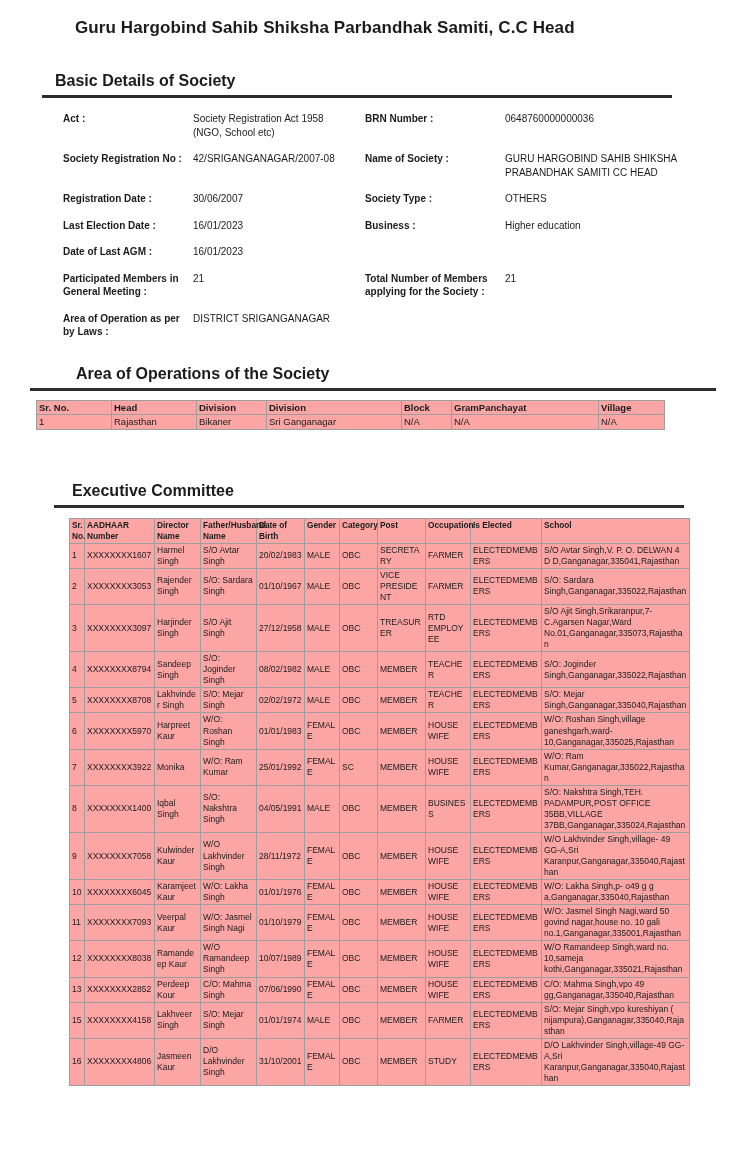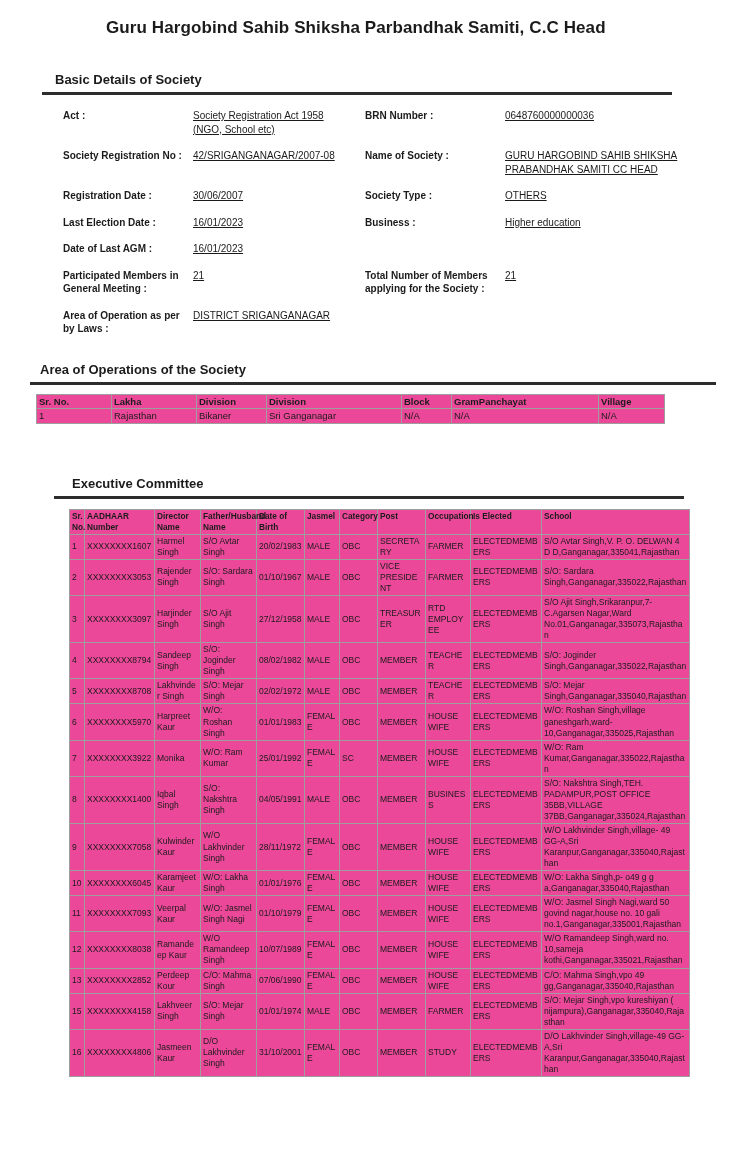--- a/index.html
+++ b/index.html
@@ -3,46 +3,46 @@
 <meta charset="utf-8">
 <style>
   html,body{margin:0;padding:0;background:#ffffff;}
   body{
     width:744px;height:1170px;overflow:hidden;
     font-family:"Liberation Sans","DejaVu Sans",sans-serif;
     color:#1b1b1b;
   }
   .page-title{
     font-size:17px;font-weight:700;letter-spacing:.1px;
-    margin:18px 0 0 106px;
+    margin:18px 0 0 75px;
   }
   section{display:block;}
   .sec-heading{
-    font-size:13px;font-weight:700;margin:0 0 5px 0;
+    font-size:16px;font-weight:700;margin:0 0 5px 0;
   }
   .rule{height:3px;background:#2d2d2d;}
   
   .sec-basic{margin-top:34px;}
   .sec-basic .sec-heading{margin-left:55px;}
   .sec-basic .rule{margin-left:42px;width:630px;}
   .bd-grid{margin:14px 0 0 63px;font-size:10px;line-height:1.35;}
   .bd-row{display:grid;grid-template-columns:130px 160px 12px 140px 187px;margin-bottom:13px;}
   .bd-label{font-weight:700;padding-right:6px;}
-  .bd-value{font-weight:400;padding-right:10px;text-decoration:underline;}
+  .bd-value{font-weight:400;padding-right:10px;}
   
-  table{border-collapse:collapse;table-layout:fixed;background:#ec4899;}
+  table{border-collapse:collapse;table-layout:fixed;background:#fca5a5;}
   th,td{
     border:1px solid #9e9e9e;padding:1px 2px;text-align:left;
     font-weight:400;
   }
   th{font-weight:700;vertical-align:top;overflow-wrap:normal;word-break:normal;overflow:visible;white-space:normal;}
   td{vertical-align:middle;overflow-wrap:break-word;word-break:break-word;}
   
   .sec-area{margin-top:26px;}
-  .sec-area .sec-heading{margin-left:40px;}
+  .sec-area .sec-heading{margin-left:76px;}
   .sec-area .rule{margin-left:30px;width:686px;}
   .area-table{margin:9px 0 0 36px;width:628px;font-size:9.5px;line-height:1.25;}
   .area-table td{vertical-align:top;}
   
   .sec-exec{margin-top:52px;padding-left:12px;}
   .sec-exec .sec-heading{margin-left:60px;}
   .sec-exec .rule{margin-left:42px;width:630px;}
   .exec-table{margin:10px 0 0 57px;width:620px;font-size:8.5px;line-height:1.3;}
   .exec-table th{font-size:8.3px;}
 </style>
@@ -118,21 +118,21 @@
           <col style="width: 85px;">
           <col style="width: 70px;">
           <col style="width: 135px;">
           <col style="width: 50px;">
           <col style="width: 147px;">
           <col style="width: 66px;">
         </colgroup>
         <thead>
           <tr>
             <th>Sr. No.</th>
-            <th>Lakha</th>
+            <th>Head</th>
             <th>Division</th>
             <th>Division</th>
             <th>Block</th>
             <th>GramPanchayat</th>
             <th>Village</th>
           </tr>
         </thead>
         <tbody>
           <tr>
             <td>1</td>
@@ -164,21 +164,21 @@
           <col style="width: 71px;">
           <col style="width: 148px;">
         </colgroup>
         <thead>
           <tr>
             <th>Sr. No.</th>
             <th>AADHAAR Number</th>
             <th>Director Name</th>
             <th>Father/Husband Name</th>
             <th>Date of Birth</th>
-            <th>Jasmel</th>
+            <th>Gender</th>
             <th>Category</th>
             <th>Post</th>
             <th>Occupation</th>
             <th>Is Elected</th>
             <th>School</th>
           </tr>
         </thead>
         <tbody>
           <tr>
             <td>1</td>

